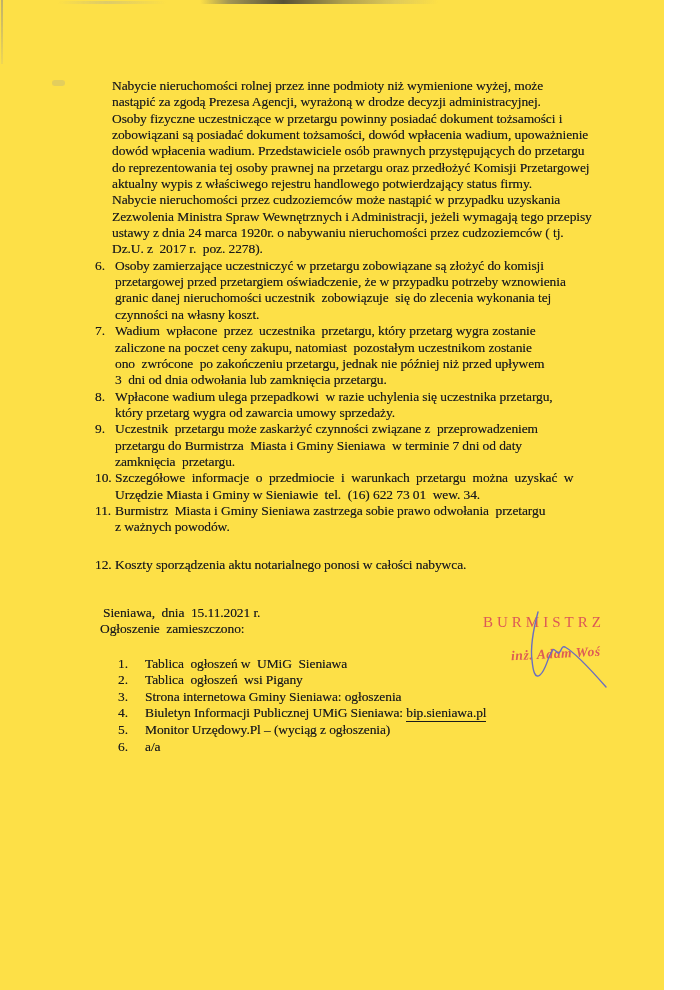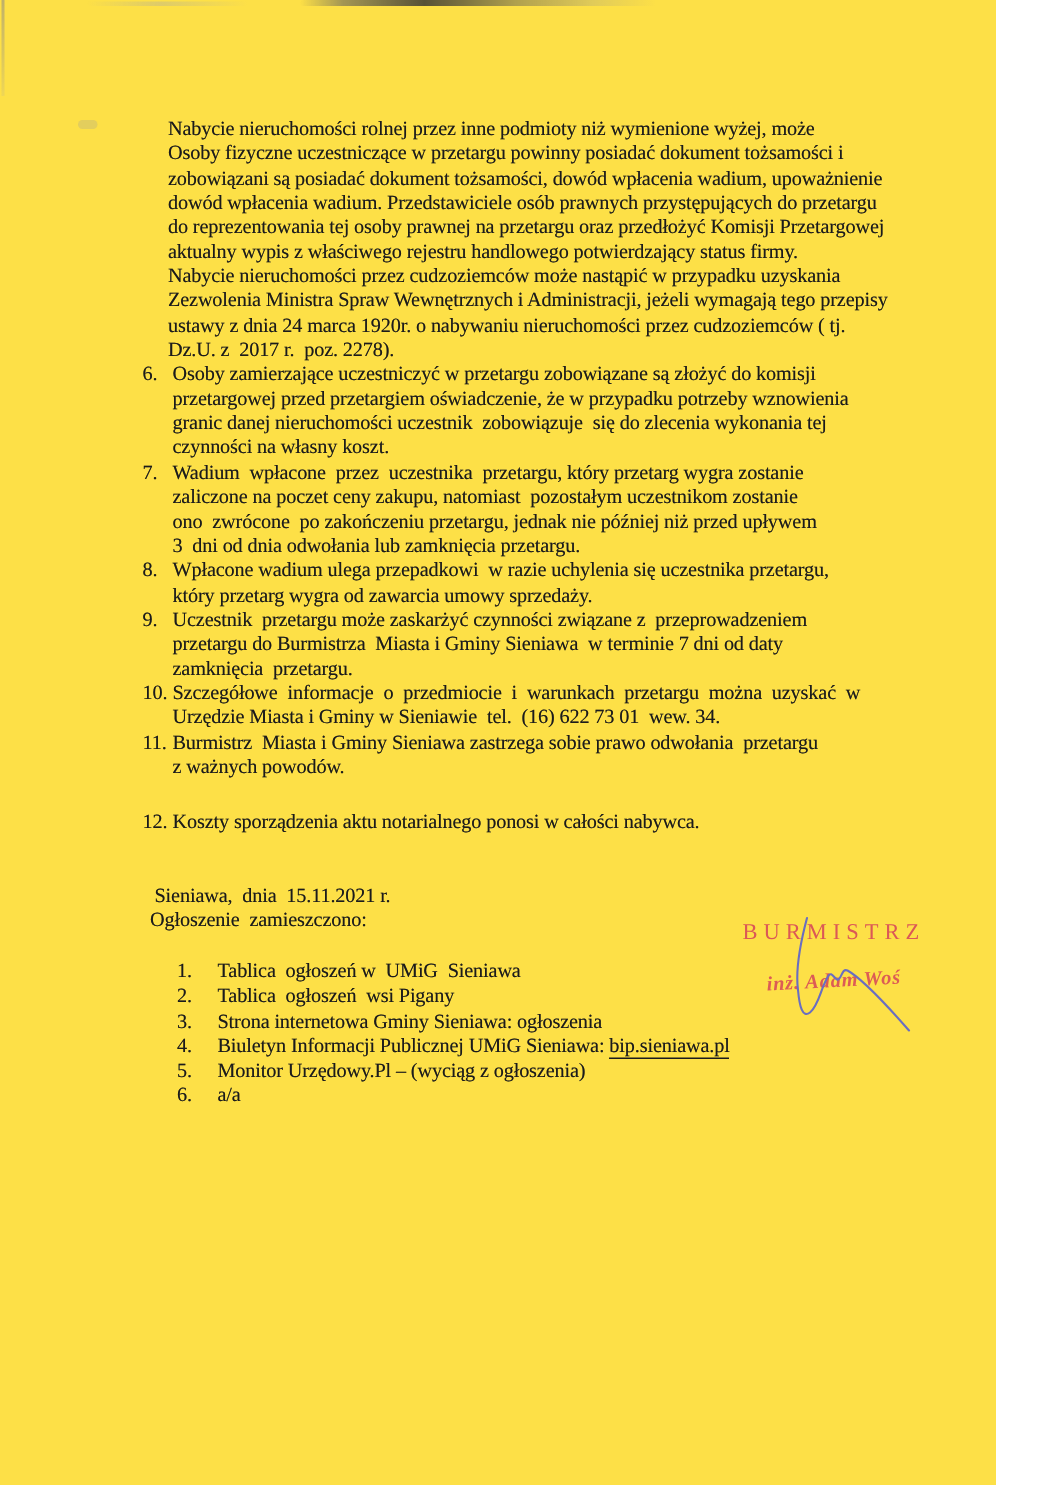--- a/index.html
+++ b/index.html
@@ -60,21 +60,21 @@
   .announcement-heading { margin-left: 5px; white-space: pre; }
   .announcement-list { margin-top: 18px; margin-left: 23px; line-height: 16.6px; }
   .ann-item { display: flex; }
   .ann-num { flex: 0 0 27px; width: 27px; }
   .ann-text { white-space: pre; }
   .doc-link { border-bottom: 1.2px solid #1b1b1b; padding-bottom: 0.5px; font-family: Liberation Serif, serif; }
 
   
   .stamp-title {
     position: absolute;
-    left: 495px; top: 614px;
+    left: 483px; top: 614px;
     font-size: 15px;
     letter-spacing: 4px;
     white-space: pre;
     opacity: 0.9;
   }
   .stamp-name {
     position: absolute;
     left: 511px; top: 646px;
     font-size: 13.5px;
     font-style: italic;
@@ -96,20 +96,21 @@
 <div class="page">
 
   <div class="artifact artifact-top"></div>
   <div class="artifact artifact-top2"></div>
   <div class="artifact artifact-left"></div>
   <div class="artifact artifact-smudge"></div>
 
   <div class="content">
     <div class="intro">
         <div class="tline">Nabycie nieruchomości rolnej przez inne podmioty niż wymienione wyżej, może</div>
+        <div class="tline">nastąpić za zgodą Prezesa Agencji, wyrażoną w drodze decyzji administracyjnej.</div>
         <div class="tline">Osoby fizyczne uczestniczące w przetargu powinny posiadać dokument tożsamości i</div>
         <div class="tline">zobowiązani są posiadać dokument tożsamości, dowód wpłacenia wadium, upoważnienie</div>
         <div class="tline">dowód wpłacenia wadium. Przedstawiciele osób prawnych przystępujących do przetargu</div>
         <div class="tline">do reprezentowania tej osoby prawnej na przetargu oraz przedłożyć Komisji Przetargowej</div>
         <div class="tline">aktualny wypis z właściwego rejestru handlowego potwierdzający status firmy.</div>
         <div class="tline">Nabycie nieruchomości przez cudzoziemców może nastąpić w przypadku uzyskania</div>
         <div class="tline">Zezwolenia Ministra Spraw Wewnętrznych i Administracji, jeżeli wymagają tego przepisy</div>
         <div class="tline">ustawy z dnia 24 marca 1920r. o nabywaniu nieruchomości przez cudzoziemców ( tj.</div>
         <div class="tline">Dz.U. z  2017 r.  poz. 2278).</div>
       </div>

